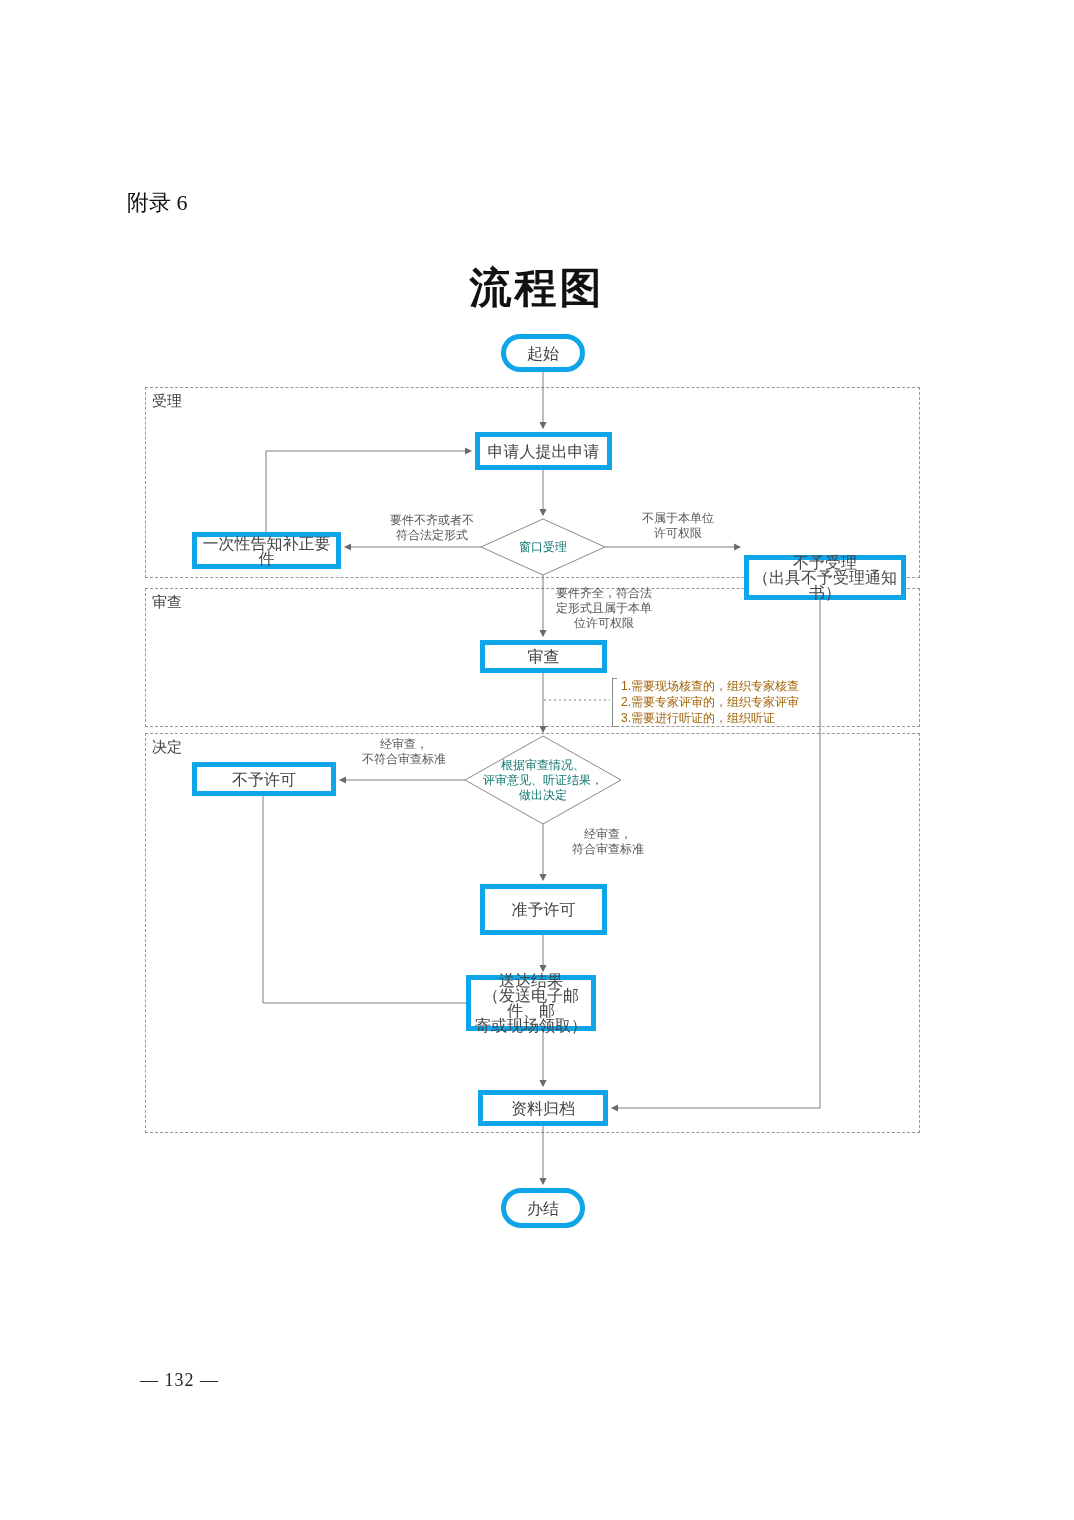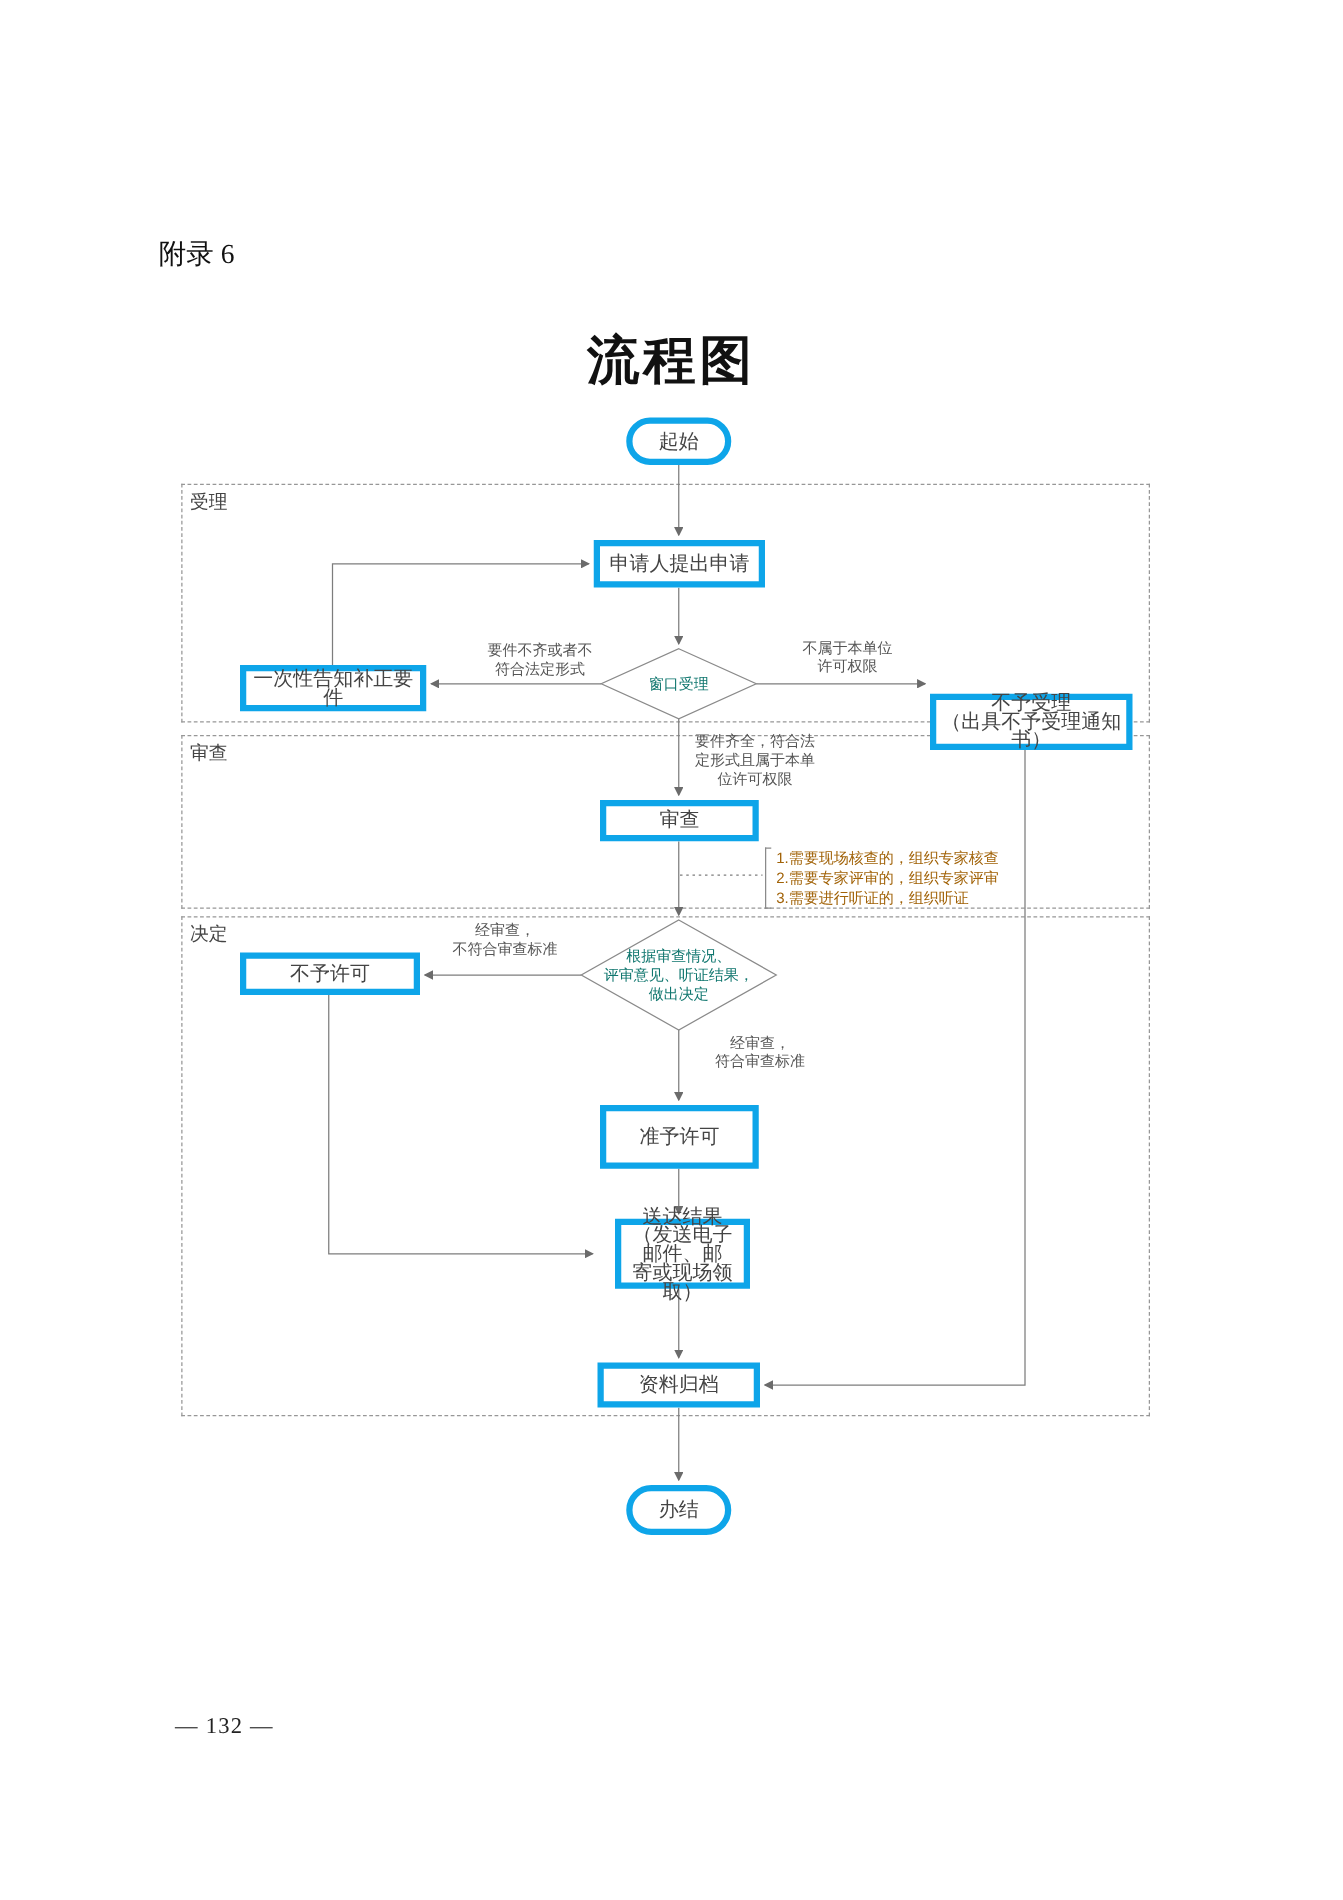--- a/index.html
+++ b/index.html
@@ -102,21 +102,21 @@
   <div class="node" style="left:480px; top:640px; width:127px; height:33px;">审查</div>
 
   <div class="diamond-text" style="left:461px; top:736px; width:164px; height:88px;">根据审查情况、
 评审意见、听证结果，
 做出决定</div>
 
   <div class="node" style="left:192px; top:762px; width:144px; height:34px;">不予许可</div>
 
   <div class="node" style="left:480px; top:884px; width:127px; height:51px;">准予许可</div>
 
-  <div class="node" style="left:492px; top:975px; width:108px; height:56px;">送达结果
+  <div class="node" style="left:466px; top:975px; width:130px; height:56px;">送达结果
 （发送电子邮件、邮
 寄或现场领取）</div>
 
   <div class="node" style="left:478px; top:1090px; width:130px; height:36px;">资料归档</div>
 
   <div class="node rounded" style="left:501px; top:1188px; width:84px; height:40px;">办结</div>
 
   <div class="edge-label" style="left:378px; top:513px; width:108px;">要件不齐或者不
 符合法定形式</div>
 

